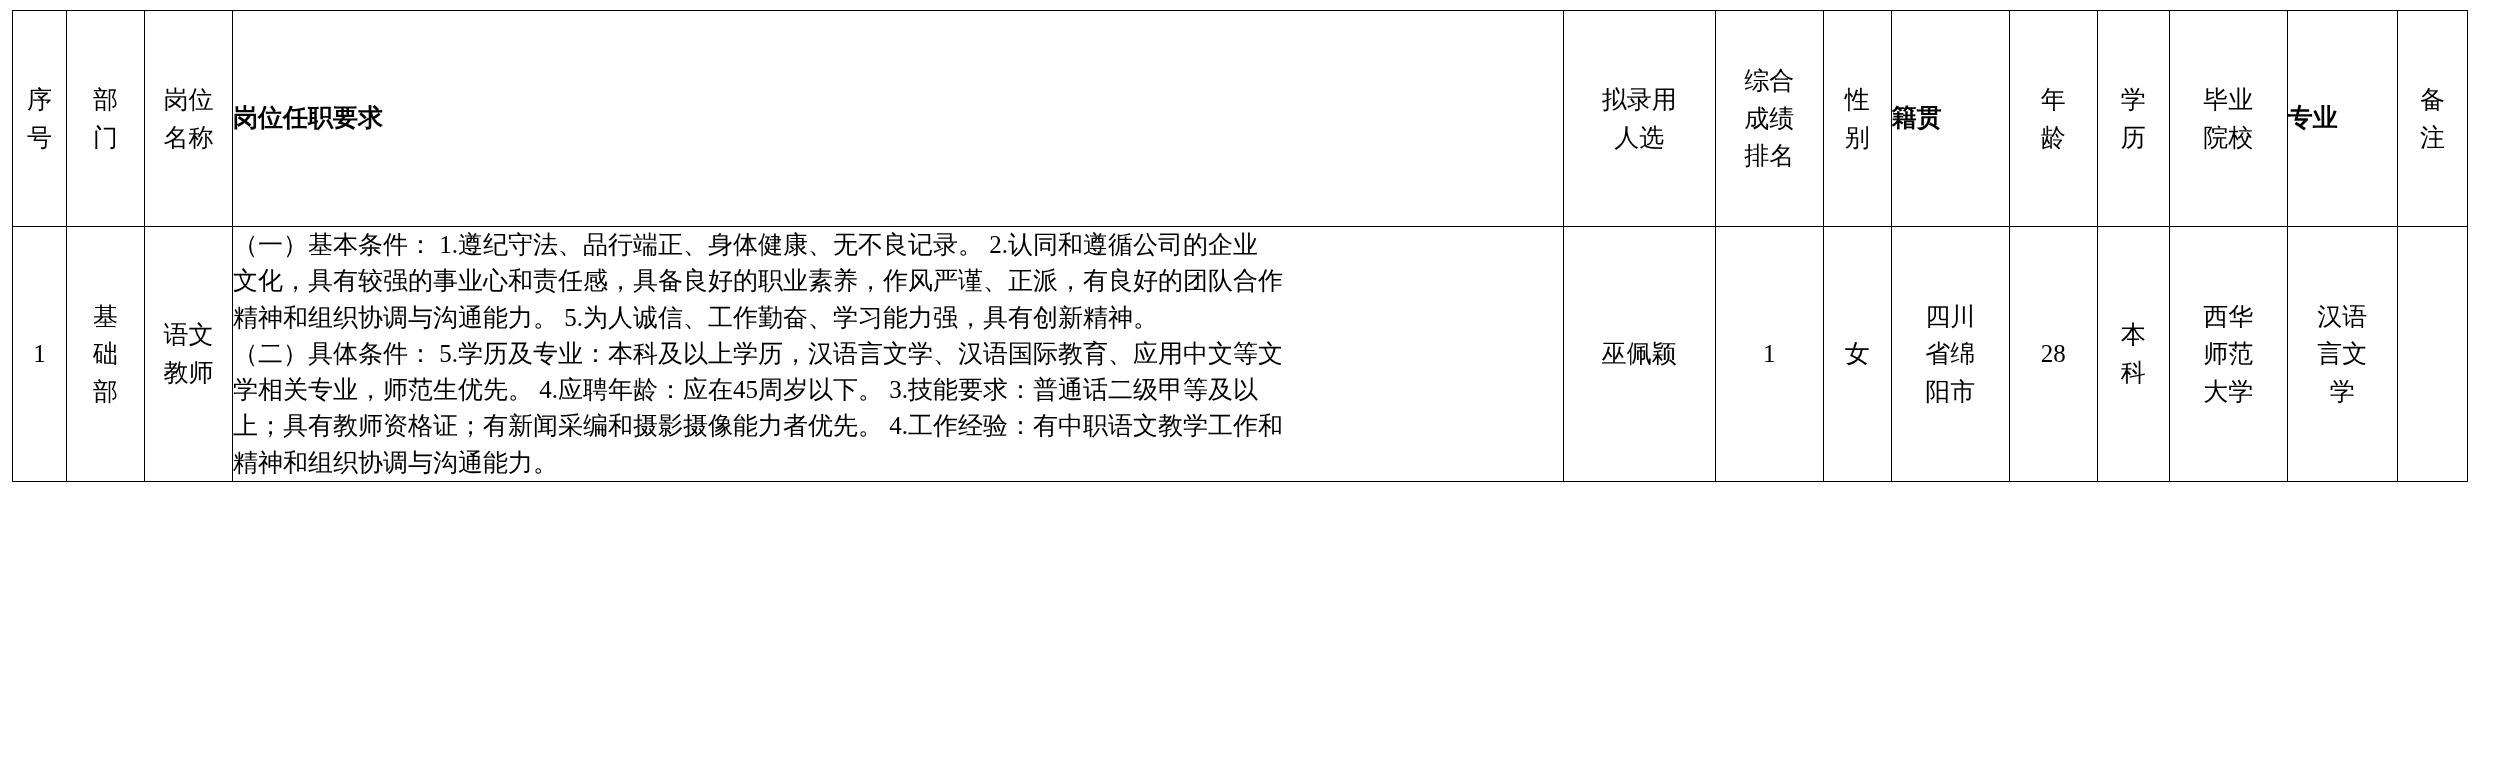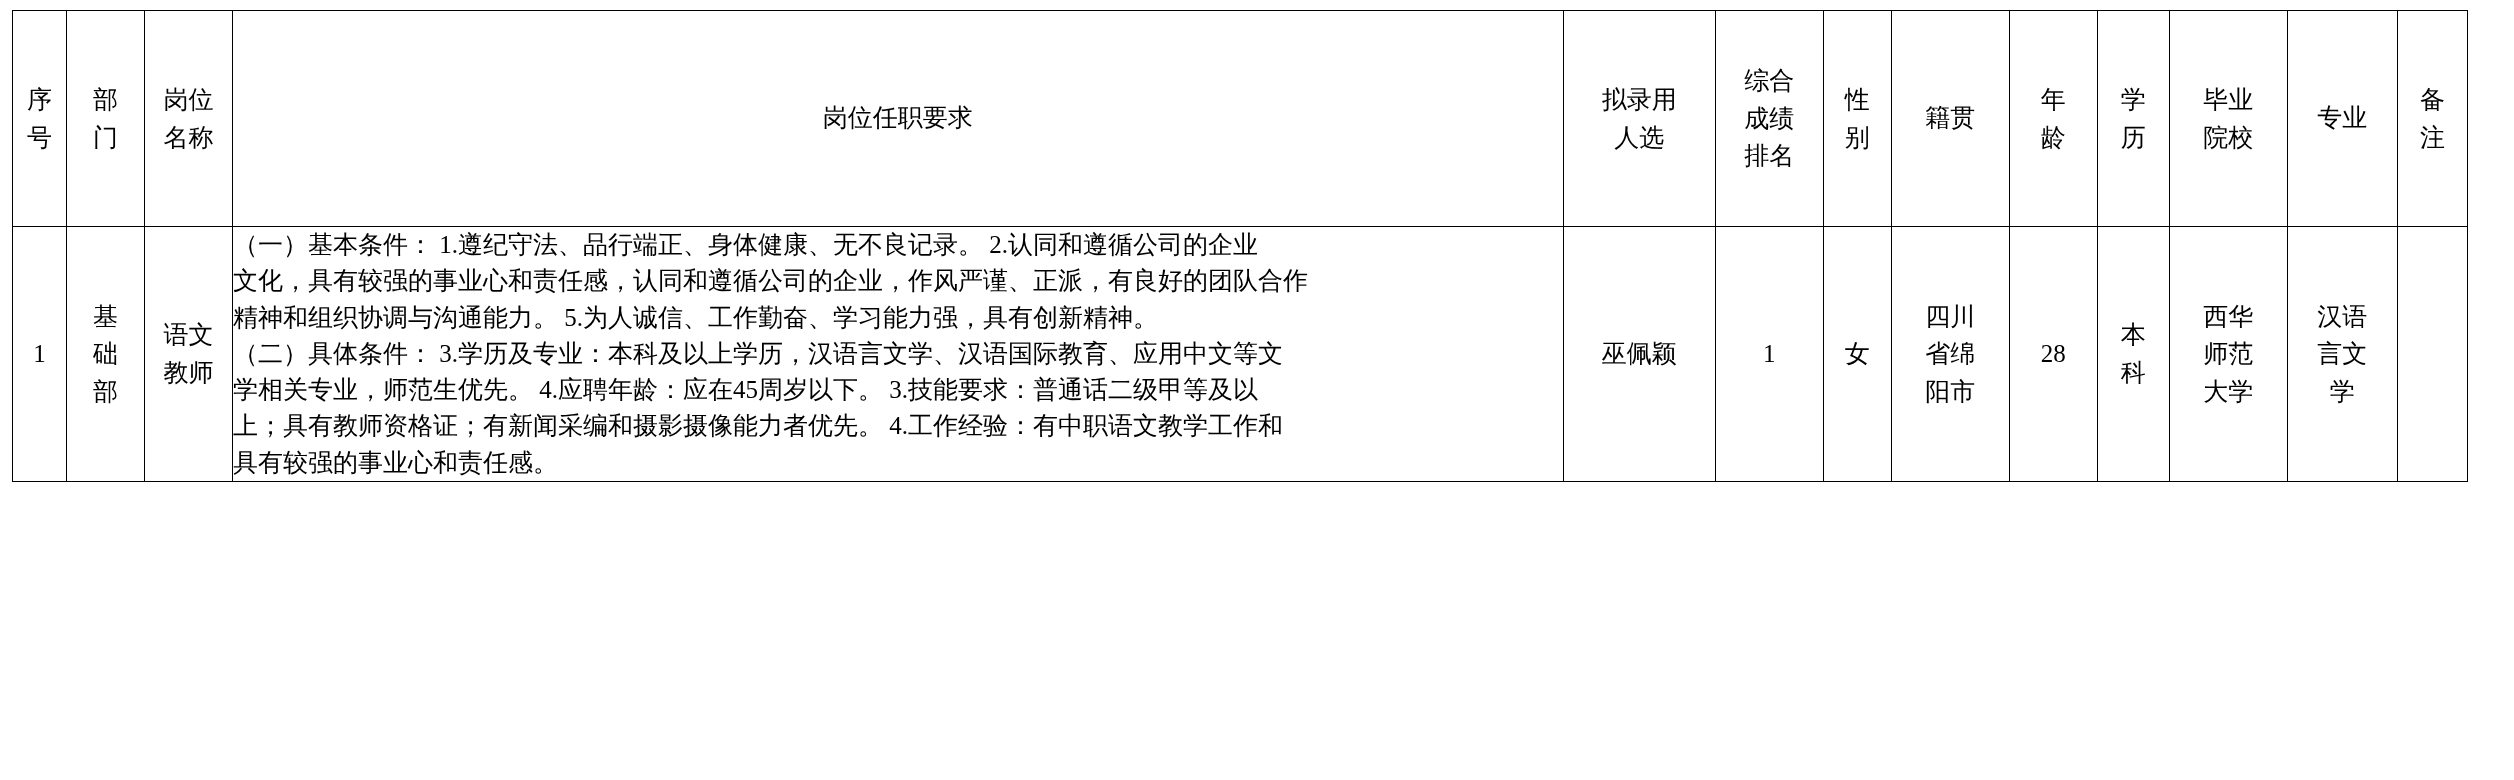--- a/index.html
+++ b/index.html
@@ -49,21 +49,22 @@
     letter-spacing: 0;
   }
   .hdr-stack {
     display: flex;
     flex-direction: column;
     align-items: center;
     justify-content: center;
     line-height: 1.5;
   }
   .hdr-one {
-    text-align: center;
+    text-align: left;
+    font-weight: bold;
   }
   
   tbody td {
     text-align: center;
     padding: 6px 4px;
   }
   td.req-cell {
     text-align: left;
     vertical-align: top;
     padding: 16px 20px 14px 20px;
@@ -188,26 +189,26 @@
           </div>
         </td>
         <td>
           <div class="stack-txt">
             <span>语文</span>
             <span>教师</span>
           </div>
         </td>
         <td class="req-cell">
           <p>（一）基本条件：  1.遵纪守法、品行端正、身体健康、无不良记录。  2.认同和遵循公司的企业</p>
-          <p>文化，具有较强的事业心和责任感，认同和遵循公司的企业，作风严谨、正派，有良好的团队合作</p>
+          <p>文化，具有较强的事业心和责任感，具备良好的职业素养，作风严谨、正派，有良好的团队合作</p>
           <p>精神和组织协调与沟通能力。  5.为人诚信、工作勤奋、学习能力强，具有创新精神。</p>
-          <p>（二）具体条件：  3.学历及专业：本科及以上学历，汉语言文学、汉语国际教育、应用中文等文</p>
+          <p>（二）具体条件：  5.学历及专业：本科及以上学历，汉语言文学、汉语国际教育、应用中文等文</p>
           <p>学相关专业，师范生优先。  4.应聘年龄：应在45周岁以下。  3.技能要求：普通话二级甲等及以</p>
           <p>上；具有教师资格证；有新闻采编和摄影摄像能力者优先。  4.工作经验：有中职语文教学工作和</p>
-          <p>具有较强的事业心和责任感。</p>
+          <p>精神和组织协调与沟通能力。</p>
         </td>
         <td>巫佩颖</td>
         <td>1</td>
         <td>女</td>
         <td>
           <div class="stack-txt">
             <span>四川</span>
             <span>省绵</span>
             <span>阳市</span>
           </div>

